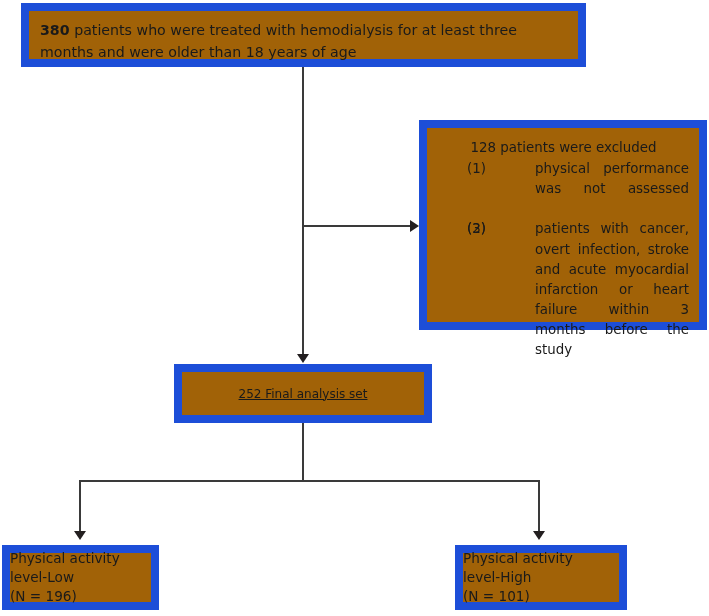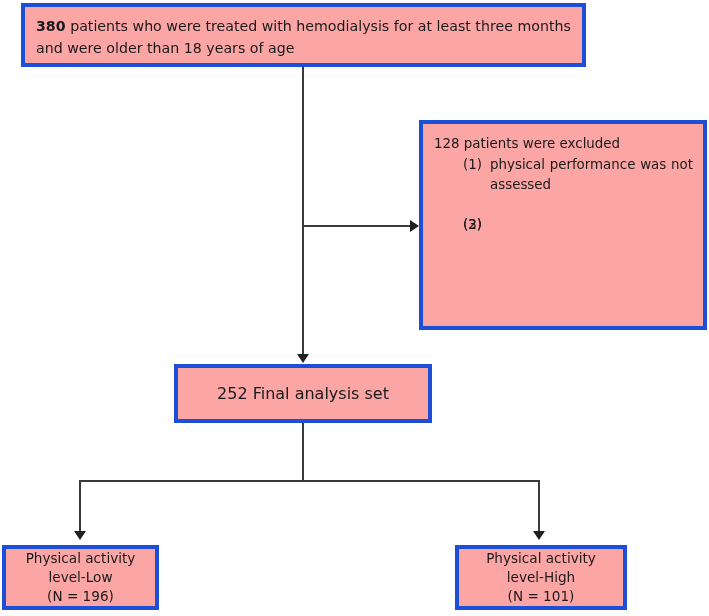--- a/index.html
+++ b/index.html
@@ -15,22 +15,22 @@
     position: relative;
     width: 709px;
     height: 616px;
     background: #ffffff;
     overflow: hidden;
   }
 
   .node {
     position: absolute;
     box-sizing: border-box;
-    border: 4px solid #1d4ed8;
-    background: #fca5a5;
+    border: 8px solid #1d4ed8;
+    background: #a16207;
     color: #1a1a1a;
   }
 
   
   #box-enrollment {
     left: 21px;
     top: 3px;
     width: 565px;
     height: 64px;
     padding: 9px 11px 0 11px;
@@ -47,67 +47,69 @@
     left: 419px;
     top: 120px;
     width: 288px;
     height: 210px;
     padding: 10px 10px 0 11px;
     font-size: 13.4px;
     line-height: 1.50;
   }
   #box-exclusion .excl-head {
     margin: 0 0 1px 0;
-    text-align: left;
+    text-align: center;
   }
   #box-exclusion ol.excl-list {
     list-style: none;
     margin: 0;
     padding: 0 0 0 29px;
   }
   #box-exclusion ol.excl-list li {
     position: relative;
     padding-left: 27px;
     text-align: justify;
     text-justify: inter-word;
     margin-bottom: 0px;
   }
   #box-exclusion ol.excl-list li .marker {
     position: absolute;
     left: 0;
     top: 0;
   }
   #box-exclusion ol.excl-list li .body {
     display: block;
+    margin-left: 41px;
   }
   
   #box-exclusion ol.excl-list li .body::after {
     content: "";
     display: inline-block;
     width: 100%;
   }
 
   
   #box-final {
     left: 174px;
     top: 364px;
     width: 258px;
     height: 59px;
     display: flex;
     align-items: center;
     justify-content: center;
-    font-size: 16px;
+    font-size: 12px;
+    text-decoration: underline;
   }
 
   
   .group-box {
     height: 65px;
     display: flex;
     flex-direction: column;
-    align-items: center;
+    align-items: flex-start;
     justify-content: center;
     font-size: 13.6px;
     line-height: 1.40;
     text-align: center;
   }
   #box-group-low {
     left: 2px;
     top: 545px;
     width: 157px;
   }
@@ -172,20 +174,21 @@
     <ol class="excl-list">
       <li>
         <span class="marker">(1)</span>
         <span class="body">physical performance was not assessed</span>
       </li>
       <li>
         <span class="marker">(2)</span>
       </li>
       <li>
         <span class="marker">(3)</span>
+        <span class="body">patients with cancer, overt infection, stroke and acute myocardial infarction or heart failure within 3 months before the study</span>
       </li>
     </ol>
   </div>
 
   <div class="node" id="box-final">
     <span>252 Final analysis set</span>
   </div>
 
   <div class="node group-box" id="box-group-low">
     <span>Physical activity</span>

